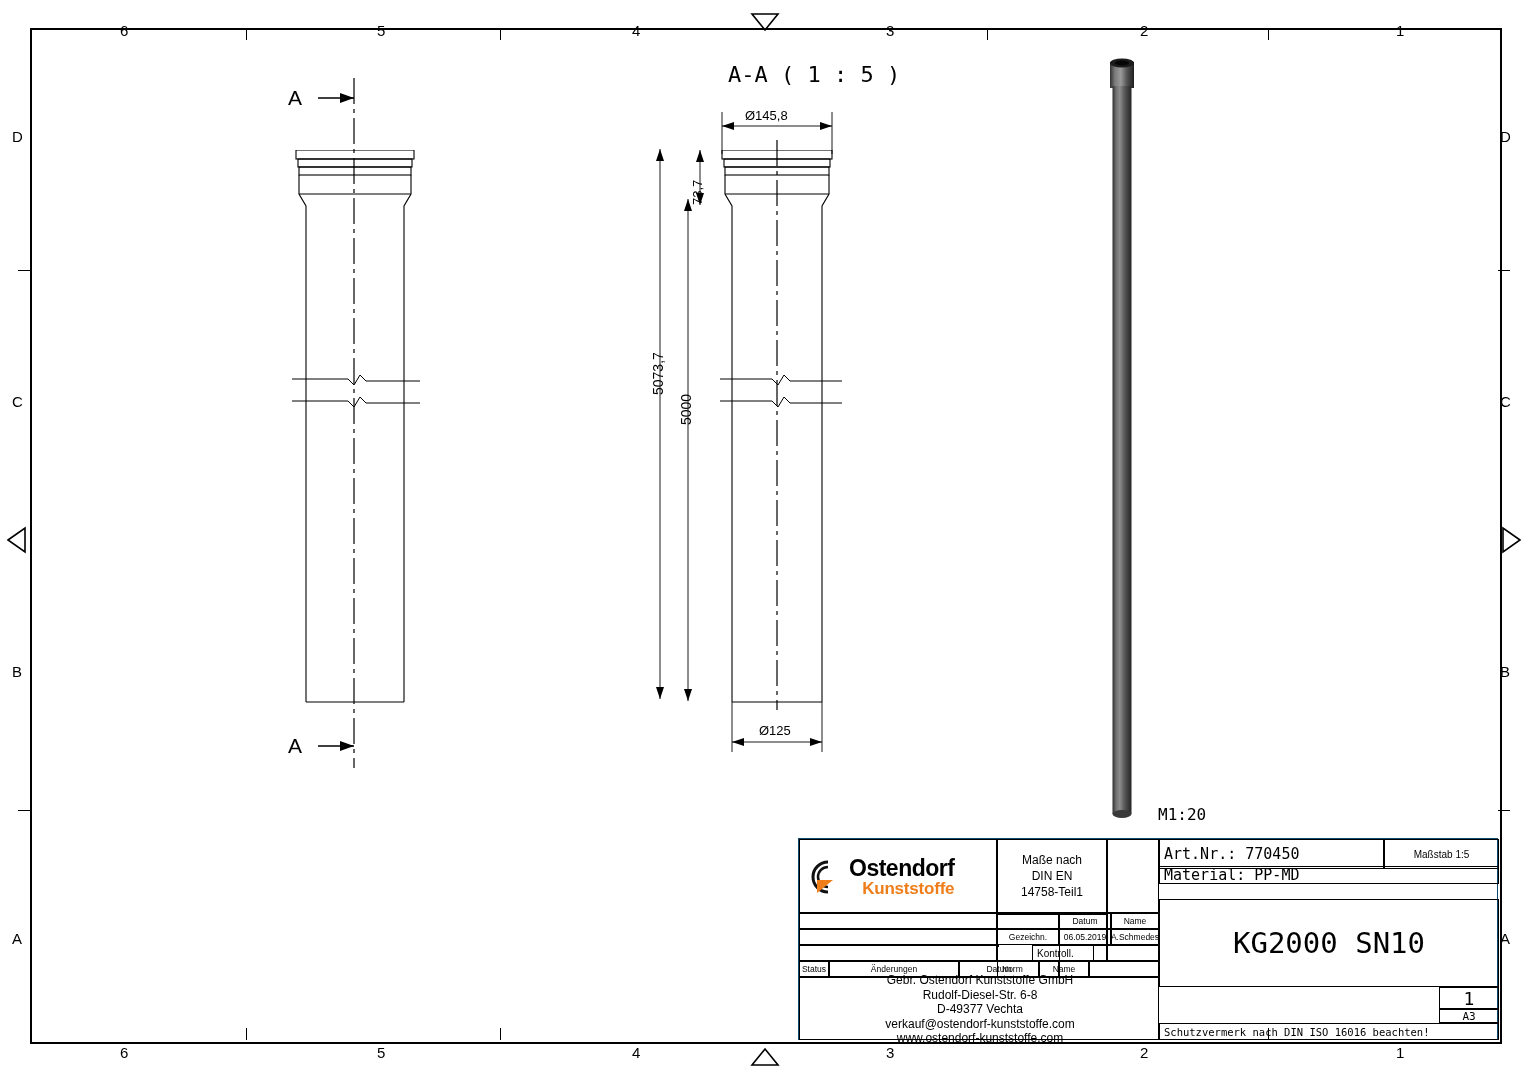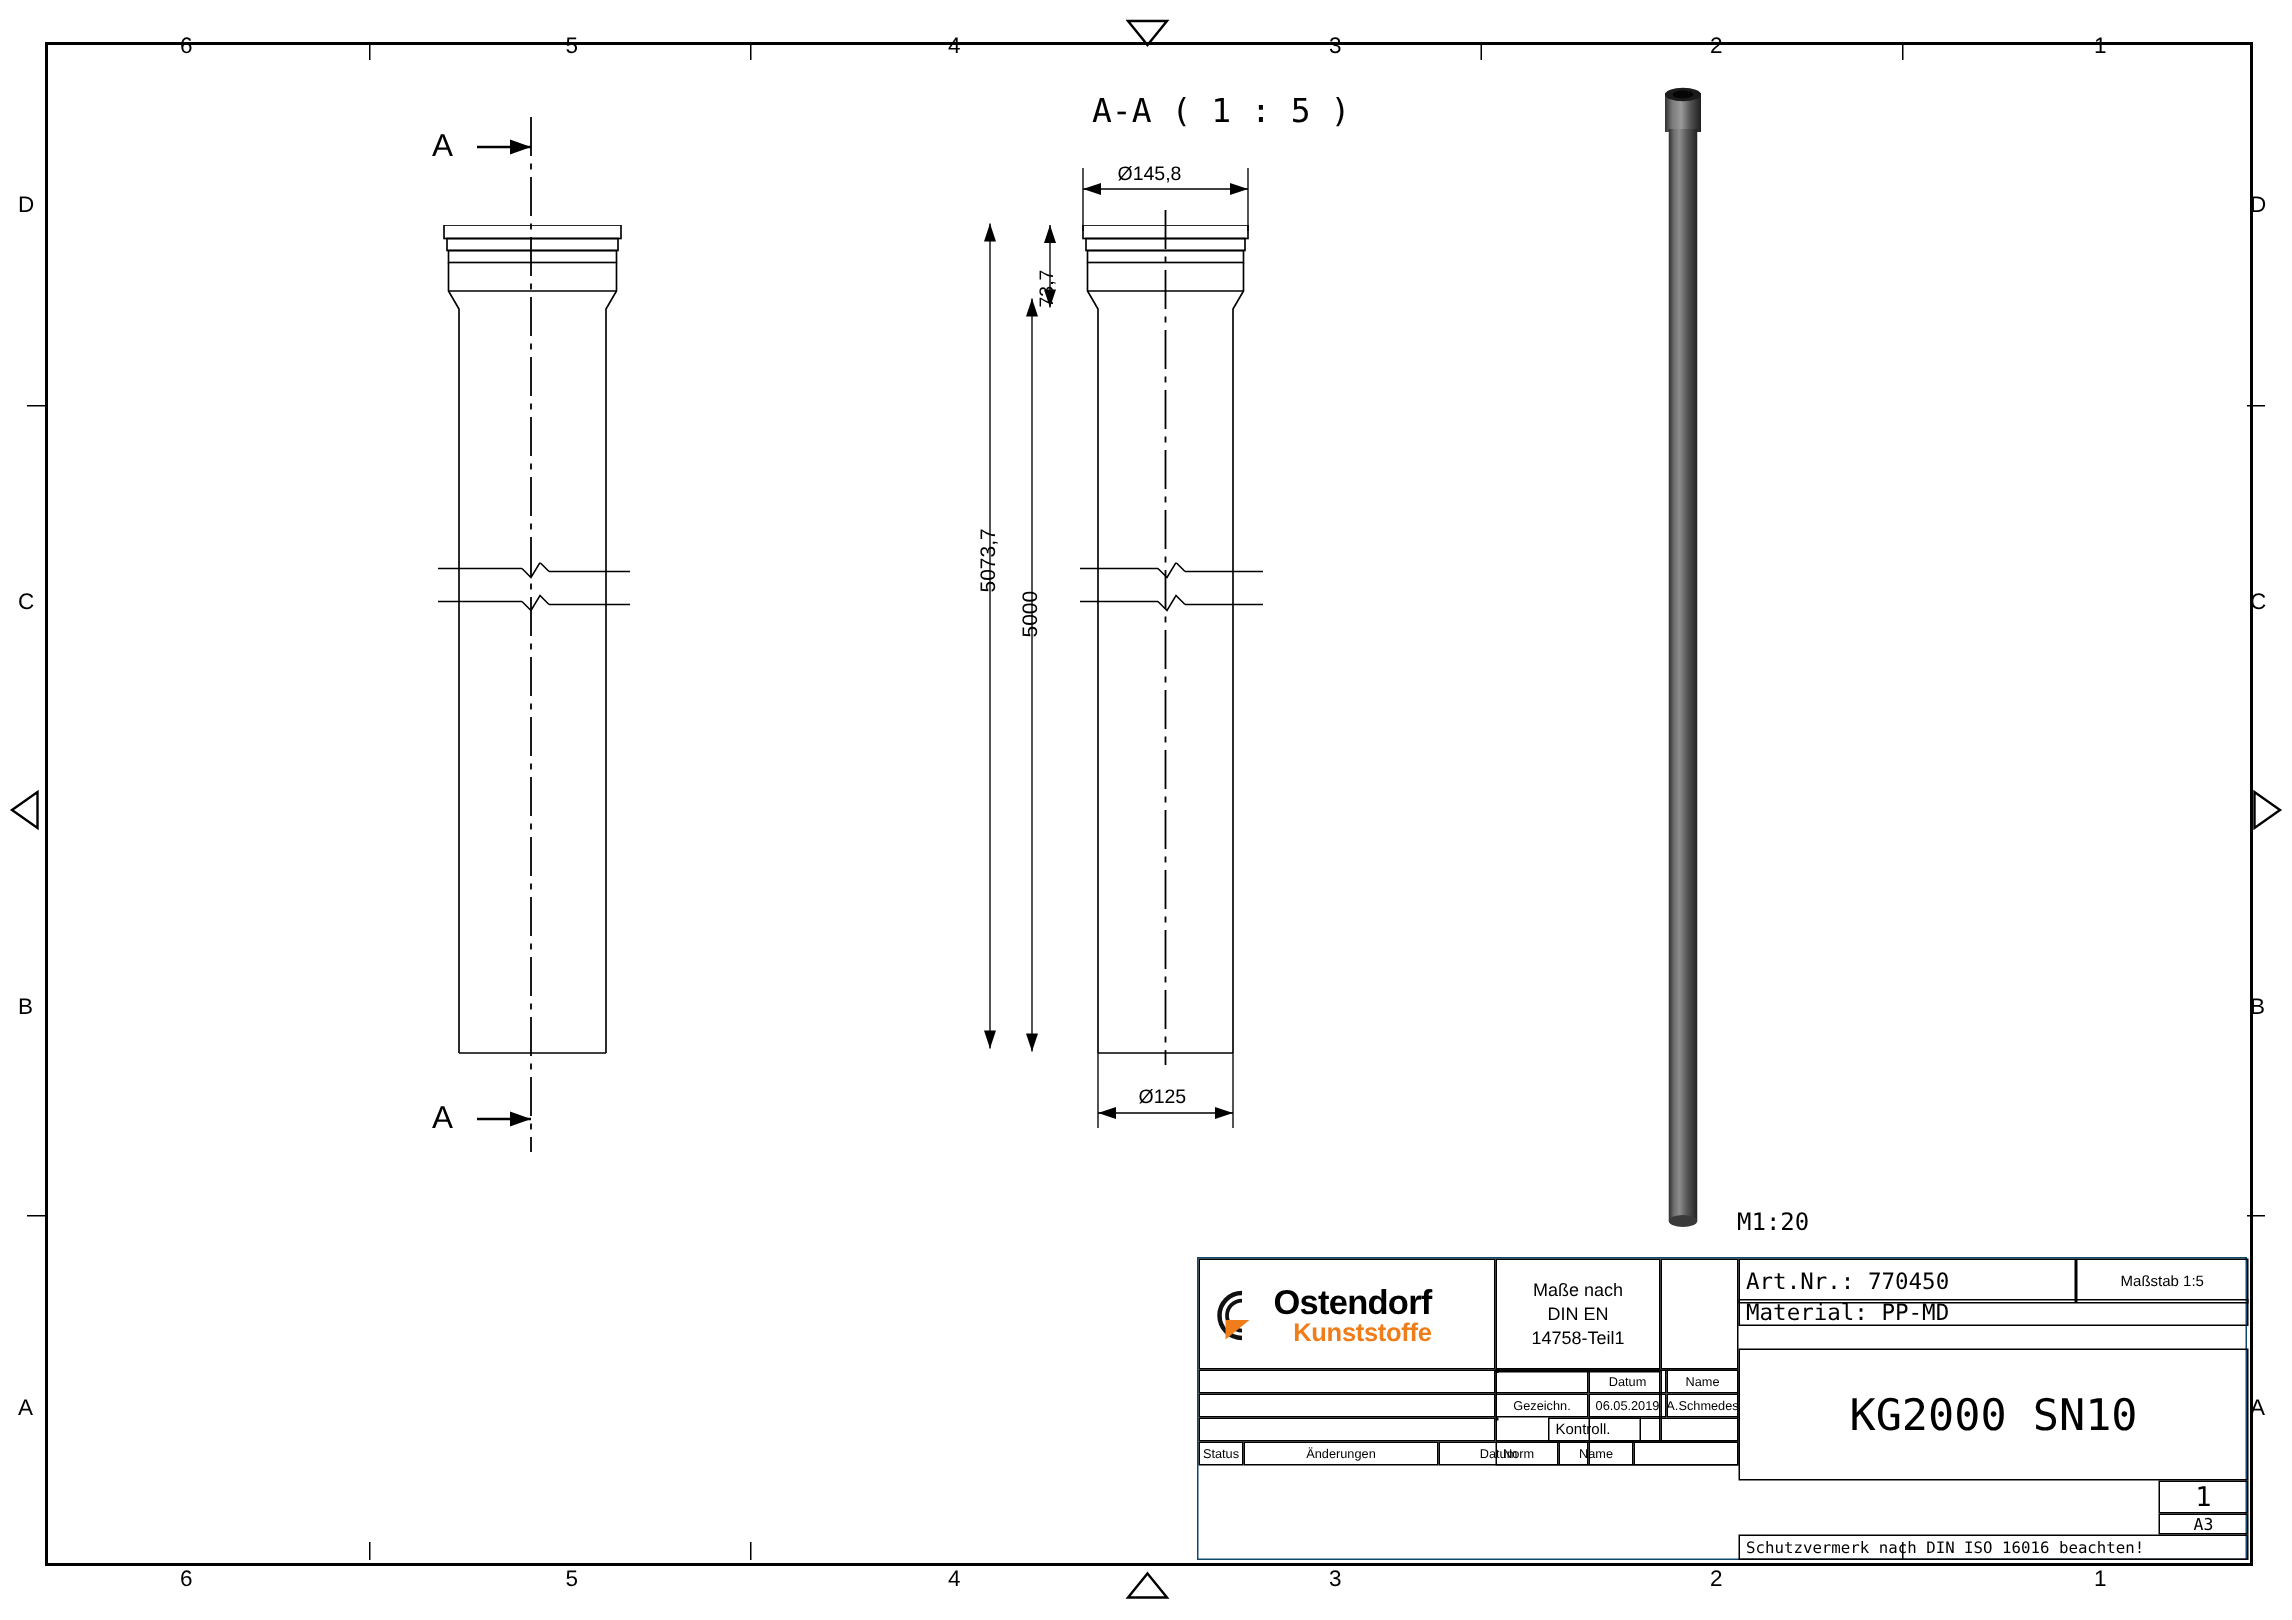--- a/index.html
+++ b/index.html
@@ -255,20 +255,29 @@
     <div class="cell bdr" style="left:0;top:106px;width:198px;height:16px;"></div>
     <div class="cell bdr" style="left:198px;top:74px;width:110px;height:48px;"></div>
     <div class="cell bdr" style="left:308px;top:74px;width:52px;height:48px;"></div>
 
     <div class="cell bdr ctr" style="left:0;top:122px;width:30px;height:16px;font-size:8.5px;">Status</div>
     <div class="cell bdr ctr" style="left:30px;top:122px;width:130px;height:16px;font-size:8.5px;">Änderungen</div>
     <div class="cell bdr ctr" style="left:160px;top:122px;width:80px;height:16px;font-size:8.5px;">Datum</div>
     <div class="cell bdr ctr" style="left:240px;top:122px;width:50px;height:16px;font-size:8.5px;">Name</div>
     <div class="cell bdr" style="left:290px;top:122px;width:70px;height:16px;"></div>
 
+    <div class="cell bdr" style="left:0;top:138px;width:360px;height:63px;">
+      <div style="position:absolute;left:0;top:0;width:360px;height:63px;display:flex;flex-direction:column;justify-content:center;align-items:center;line-height:1.22;font-size:12px;">
+        <div>Gebr. Ostendorf Kunststoffe GmbH</div>
+        <div>Rudolf-Diesel-Str. 6-8</div>
+        <div>D-49377 Vechta</div>
+        <div>verkauf@ostendorf-kunststoffe.com</div>
+        <div>www.ostendorf-kunststoffe.com</div>
+      </div>
+    </div>
 
     <div class="cell bdr ctr" style="left:198px;top:74px;width:110px;height:16px;font-size:8.5px;opacity:0;"></div>
 
     <div class="cell bdr ctr" style="left:198px;top:74px;width:0;height:0;"></div>
 
     <div class="cell bdr ctr" style="left:198px;top:74px;width:110px;height:0;"></div>
 
     <div class="cell bdr ctr" style="left:198px;top:74px;width:0;height:0;"></div>
 
     <div class="cell bdr ctr" style="left:198px;top:106px;width:0;height:0;"></div>

